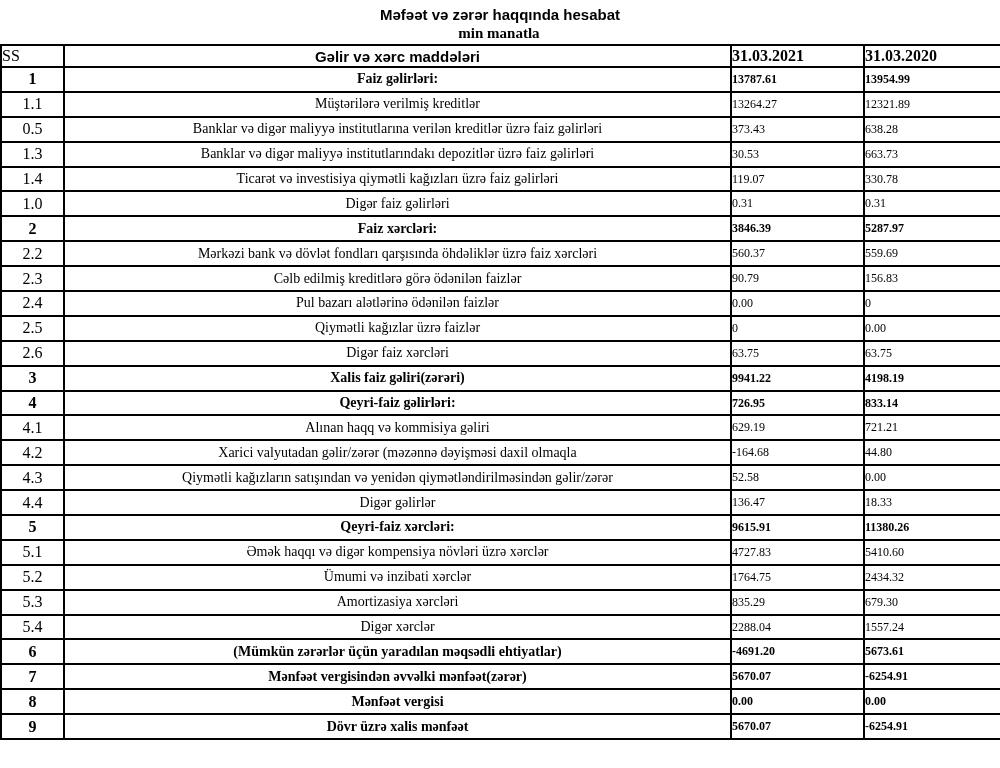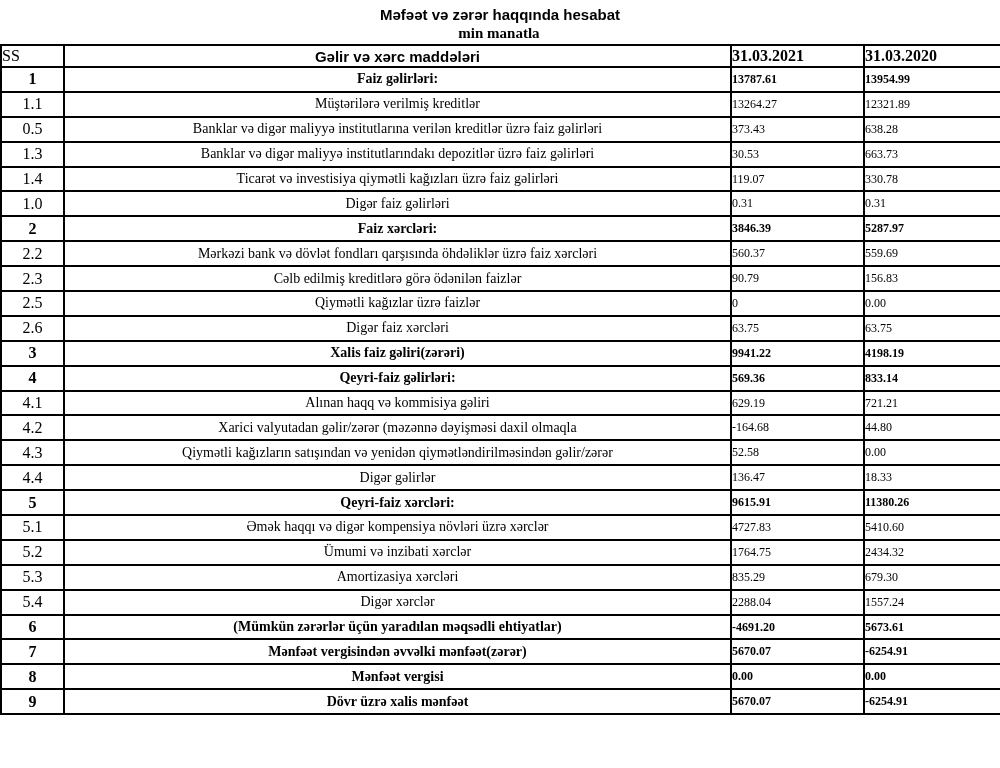--- a/index.html
+++ b/index.html
@@ -158,41 +158,47 @@
         <td class="c-value-cell">560.37</td>
         <td class="c-value-cell">559.69</td>
       </tr>
       <tr class="data-row">
         <td class="c-num-cell">2.3</td>
         <td class="c-label-cell">Cəlb edilmiş kreditlərə görə ödənilən faizlər</td>
         <td class="c-value-cell">90.79</td>
         <td class="c-value-cell">156.83</td>
       </tr>
       <tr class="data-row">
+        <td class="c-num-cell">2.4</td>
+        <td class="c-label-cell">Pul bazarı alətlərinə ödənilən faizlər</td>
+        <td class="c-value-cell">0.00</td>
+        <td class="c-value-cell">0</td>
+      </tr>
+      <tr class="data-row">
         <td class="c-num-cell">2.5</td>
         <td class="c-label-cell">Qiymətli kağızlar üzrə faizlər</td>
         <td class="c-value-cell">0</td>
         <td class="c-value-cell">0.00</td>
       </tr>
       <tr class="data-row">
         <td class="c-num-cell">2.6</td>
         <td class="c-label-cell">Digər faiz xərcləri</td>
         <td class="c-value-cell">63.75</td>
         <td class="c-value-cell">63.75</td>
       </tr>
       <tr class="data-row bold">
         <td class="c-num-cell">3</td>
         <td class="c-label-cell">Xalis faiz gəliri(zərəri)</td>
         <td class="c-value-cell">9941.22</td>
         <td class="c-value-cell">4198.19</td>
       </tr>
       <tr class="data-row bold">
         <td class="c-num-cell">4</td>
         <td class="c-label-cell">Qeyri-faiz gəlirləri:</td>
-        <td class="c-value-cell">569.36</td>
+        <td class="c-value-cell">726.95</td>
         <td class="c-value-cell">833.14</td>
       </tr>
       <tr class="data-row">
         <td class="c-num-cell">4.1</td>
         <td class="c-label-cell">Alınan haqq və kommisiya gəliri</td>
         <td class="c-value-cell">629.19</td>
         <td class="c-value-cell">721.21</td>
       </tr>
       <tr class="data-row">
         <td class="c-num-cell">4.2</td>

